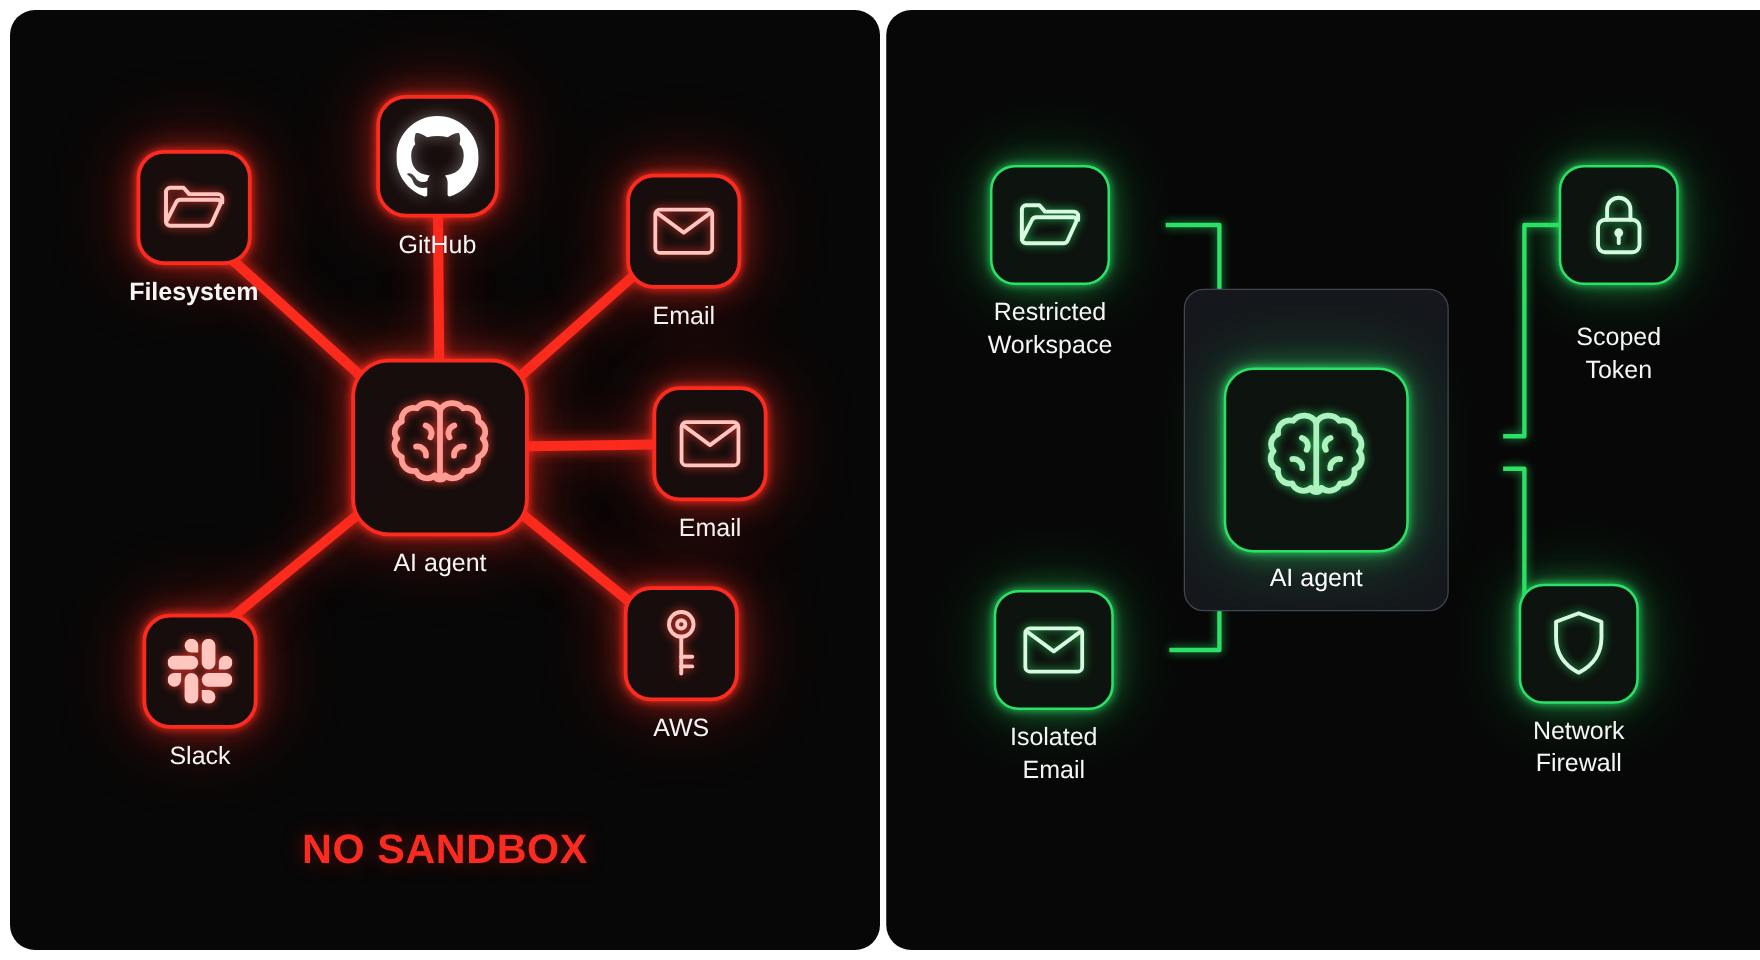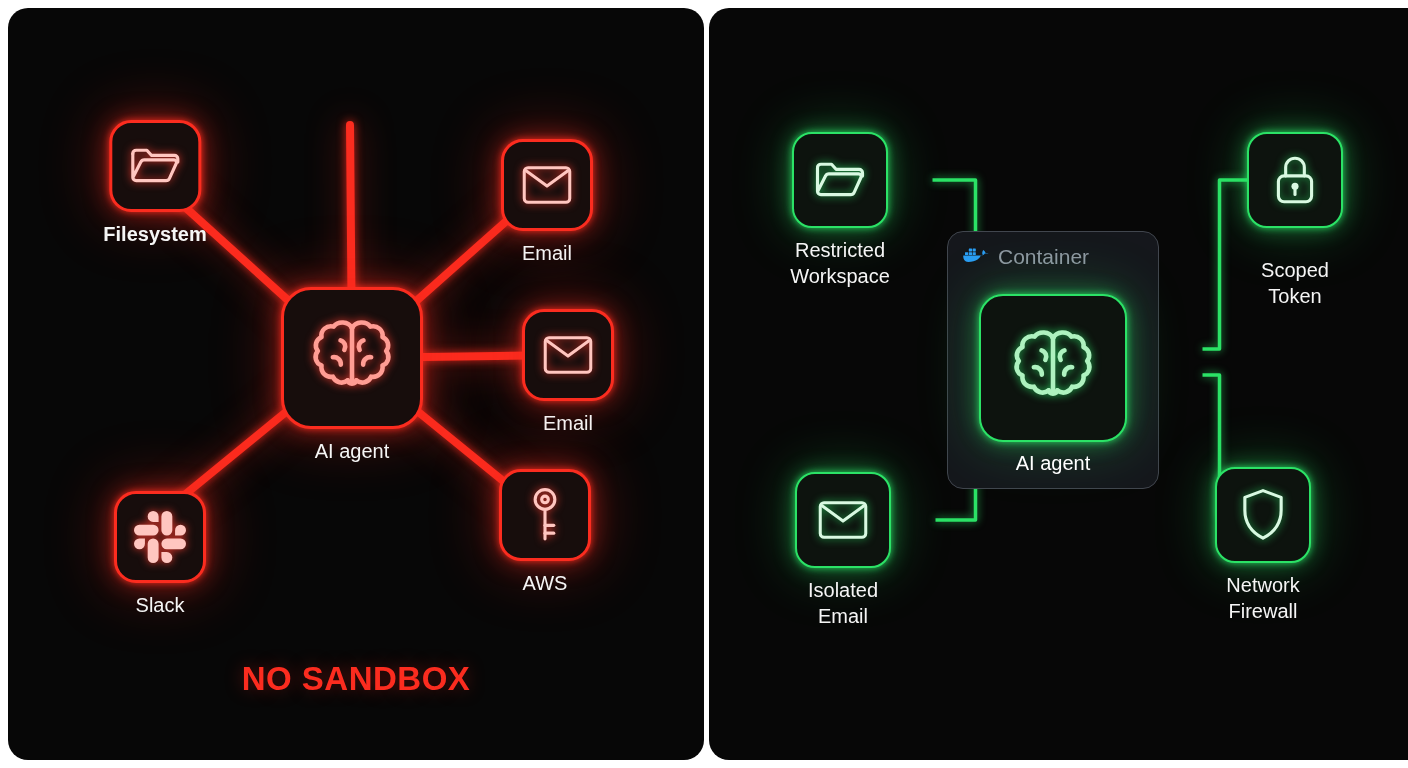--- a/index.html
+++ b/index.html
@@ -148,20 +148,30 @@
     <div class="nbox red-box" style="width:92px;height:92px;">
       <span class="icon">
           <svg width="54" height="48">
             <use href="#i-folder"></use>
           </svg>
         </span>
     </div>
     <div class="nlabel">Filesystem</div>
   </div>
 
+  <div class="node red" style="left:342px; top:68px;">
+    <div class="nbox red-box" style="width:98px;height:98px;border-radius:24px;">
+      <span class="icon gh">
+          <svg width="66" height="66">
+            <use href="#i-github"></use>
+          </svg>
+        </span>
+    </div>
+    <div class="nlabel">GitHub</div>
+  </div>
 
   <div class="node red" style="left:539px; top:131px;">
     <div class="nbox red-box" style="width:92px;height:92px;">
       <span class="icon">
           <svg width="52" height="42">
             <use href="#i-envelope"></use>
           </svg>
         </span>
     </div>
     <div class="nlabel">Email</div>
@@ -262,26 +272,20 @@
       <span class="icon">
           <svg width="52" height="42">
             <use href="#i-envelope"></use>
           </svg>
         </span>
     </div>
     <div class="nlabel wrap2">Isolated Email</div>
   </div>
 
   <div class="container-box">
-    <div class="container-head">
-      <span class="docker"><svg width="28" height="20">
-            <use href="#i-docker"></use>
-          </svg></span>
-      <span class="clabel">Container</span>
-    </div>
     <div class="nbox green-box agent-inner green">
       <span class="icon brain-green">
           <svg width="98" height="98">
             <use href="#i-brain"></use>
           </svg>
         </span>
     </div>
     <div class="agent-inner-label">AI agent</div>
   </div>
 

